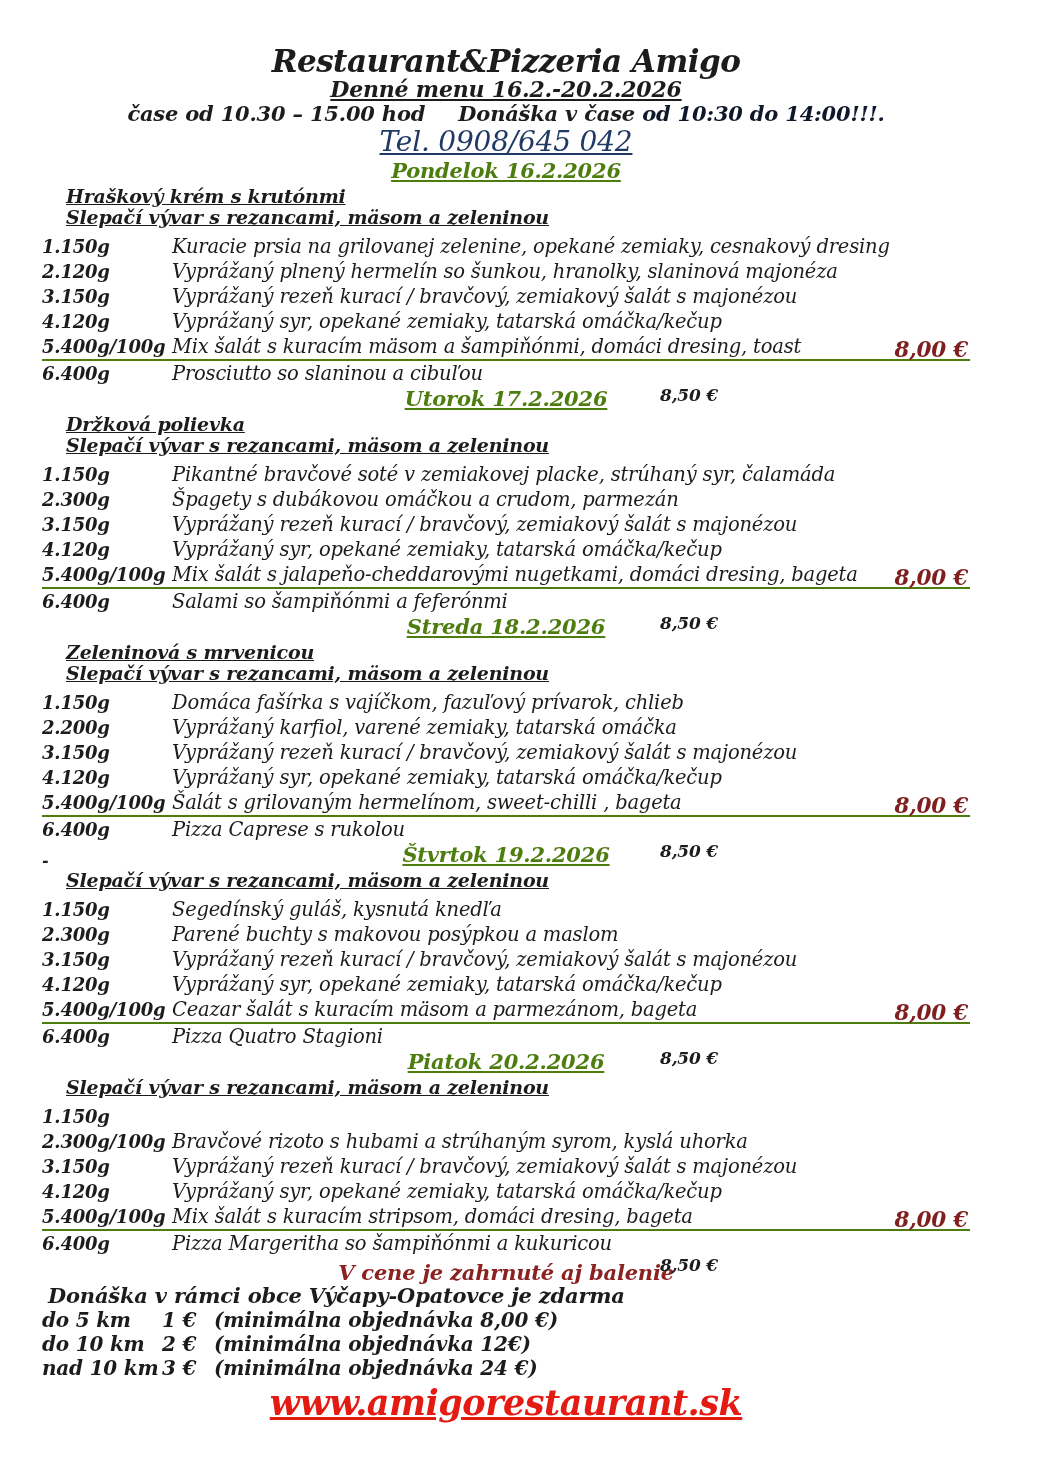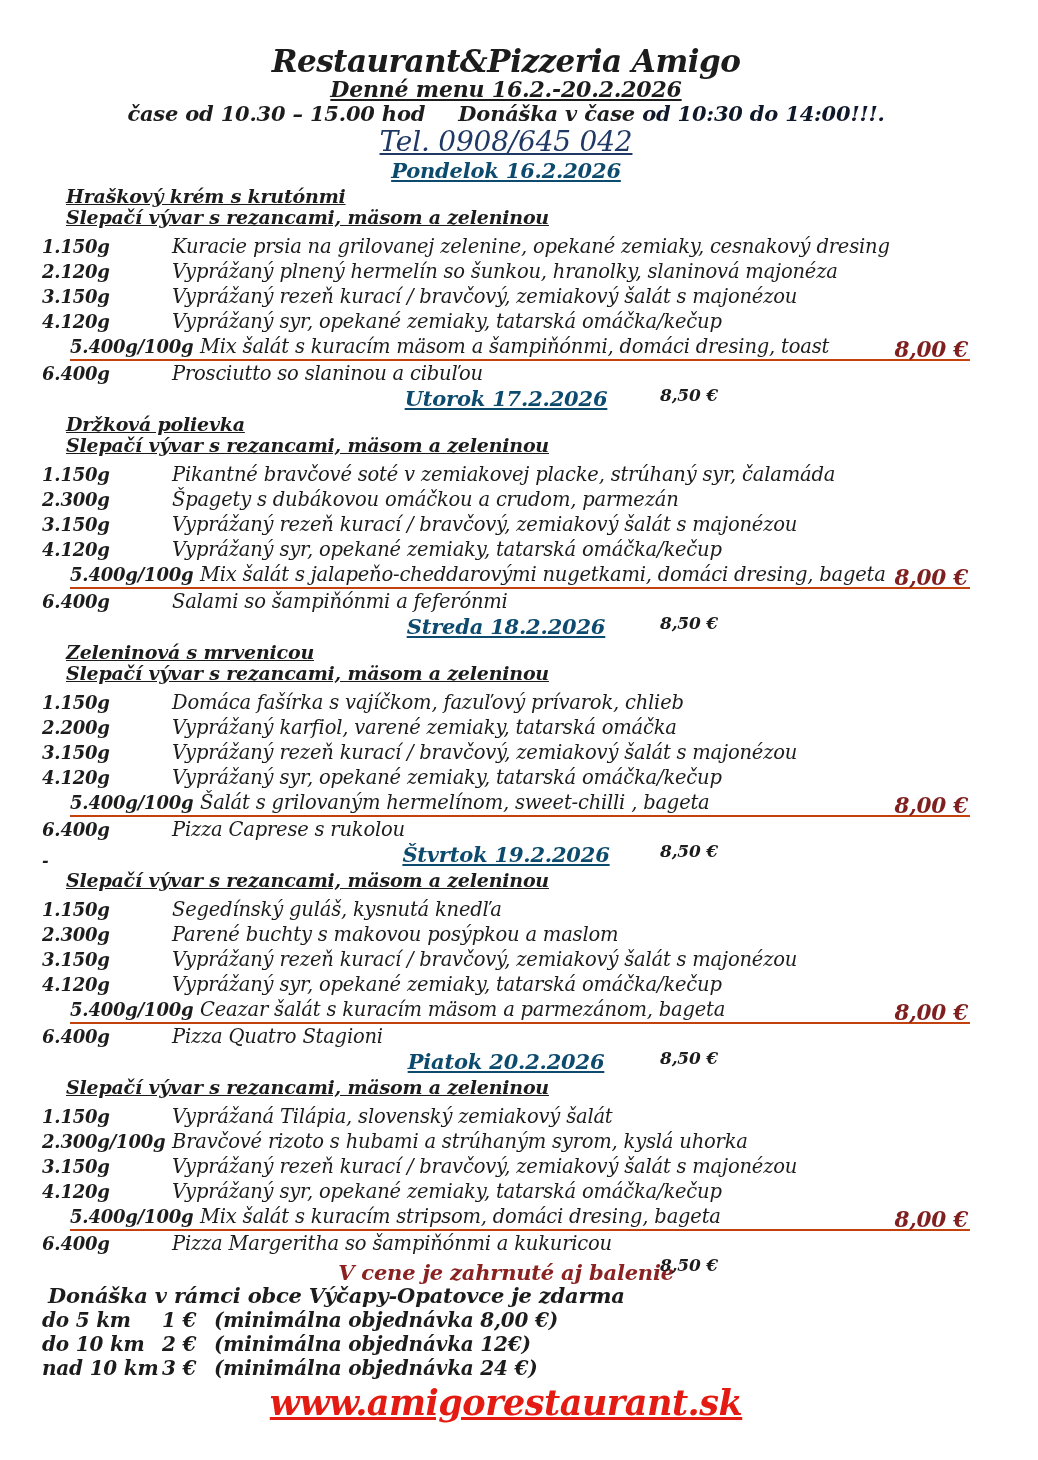--- a/index.html
+++ b/index.html
@@ -17,27 +17,27 @@
   
   .hdr-title  { font-size: 31px; font-weight: bold; text-align: center; line-height: 32px; letter-spacing: -0.5px; }
   .hdr-sub    { font-size: 22px; font-weight: bold; text-align: center; line-height: 24px; text-decoration: underline; }
   .hdr-hours  { font-size: 21px; font-weight: bold; text-align: center; line-height: 25px; }
   .hdr-hours .gap { display: inline-block; width: 26px; }
   .red-text   { color: #0f172a; text-align: right; }
   .hdr-phone  { font-size: 28px; text-align: center; line-height: 32px; color: #1f3864; text-decoration: underline; }
 
   
   .day-heading-row { position: relative; text-align: center; line-height: 26px; }
-  .day-heading { font-size: 21px; font-weight: bold; color: #0c4a6e; text-decoration: underline; }
+  .day-heading { font-size: 21px; font-weight: bold; color: #4d7c0f; text-decoration: underline; }
   .stray-dash  { position: absolute; left: 0; bottom: -4px; font-size: 16px; font-weight: bold; color: #1c1c1c; }
   .soups { margin-left: 24px; }
   .soup  { font-size: 19px; font-weight: bold; line-height: 21px; text-decoration: underline; white-space: nowrap; }
   .items { margin-top: 6px; }
   .item-row { position: relative; display: flex; align-items: baseline; line-height: 25px; white-space: nowrap; }
-  .item-row.underlined { border-bottom: 2px solid #c2410c; margin-left: 28px; }
+  .item-row.underlined { border-bottom: 2px solid #4d7c0f; }
   .item-weight { font-size: 18px; font-weight: bold; width: 130px; flex: 0 0 auto; }
   .item-desc   { font-size: 19.5px; }
   .price-mid   { position: absolute; left: 618px; font-size: 17px; font-weight: bold; margin-top: 22px; }
   .price-right { position: absolute; right: 2px; bottom: -3px; font-size: 21.5px; font-weight: bold; color: #7f1f1f; }
 
   
   .footer { margin-top: 6px; }
   .pack-note    { font-size: 21px; font-weight: bold; color: #8b2222; text-align: center; line-height: 22px; }
   .free-deliv   { font-size: 21px; font-weight: bold; line-height: 24px; margin-left: 6px; }
   .tier-row     { display: flex; font-size: 20px; font-weight: bold; line-height: 24px; }
@@ -203,21 +203,20 @@
         </div>
       </section>
       <section class="day">
         <div class="day-heading-row"><span class="day-heading">Piatok 20.2.2026</span></div>
         <div class="soups">
           <div class="soup">Slepačí vývar s rezancami, mäsom a zeleninou</div>
         </div>
         <div class="items">
           <div class="item-row">
             <span class="item-weight">1.150g</span>
-            <span class="item-desc">Vyprážaná Tilápia, slovenský zemiakový šalát</span>
           </div>
           <div class="item-row">
             <span class="item-weight">2.300g/100g</span>
             <span class="item-desc">Bravčové rizoto s hubami a strúhaným syrom, kyslá uhorka</span>
           </div>
           <div class="item-row">
             <span class="item-weight">3.150g</span>
             <span class="item-desc">Vyprážaný rezeň kurací / bravčový, zemiakový šalát s majonézou</span>
           </div>
           <div class="item-row">

